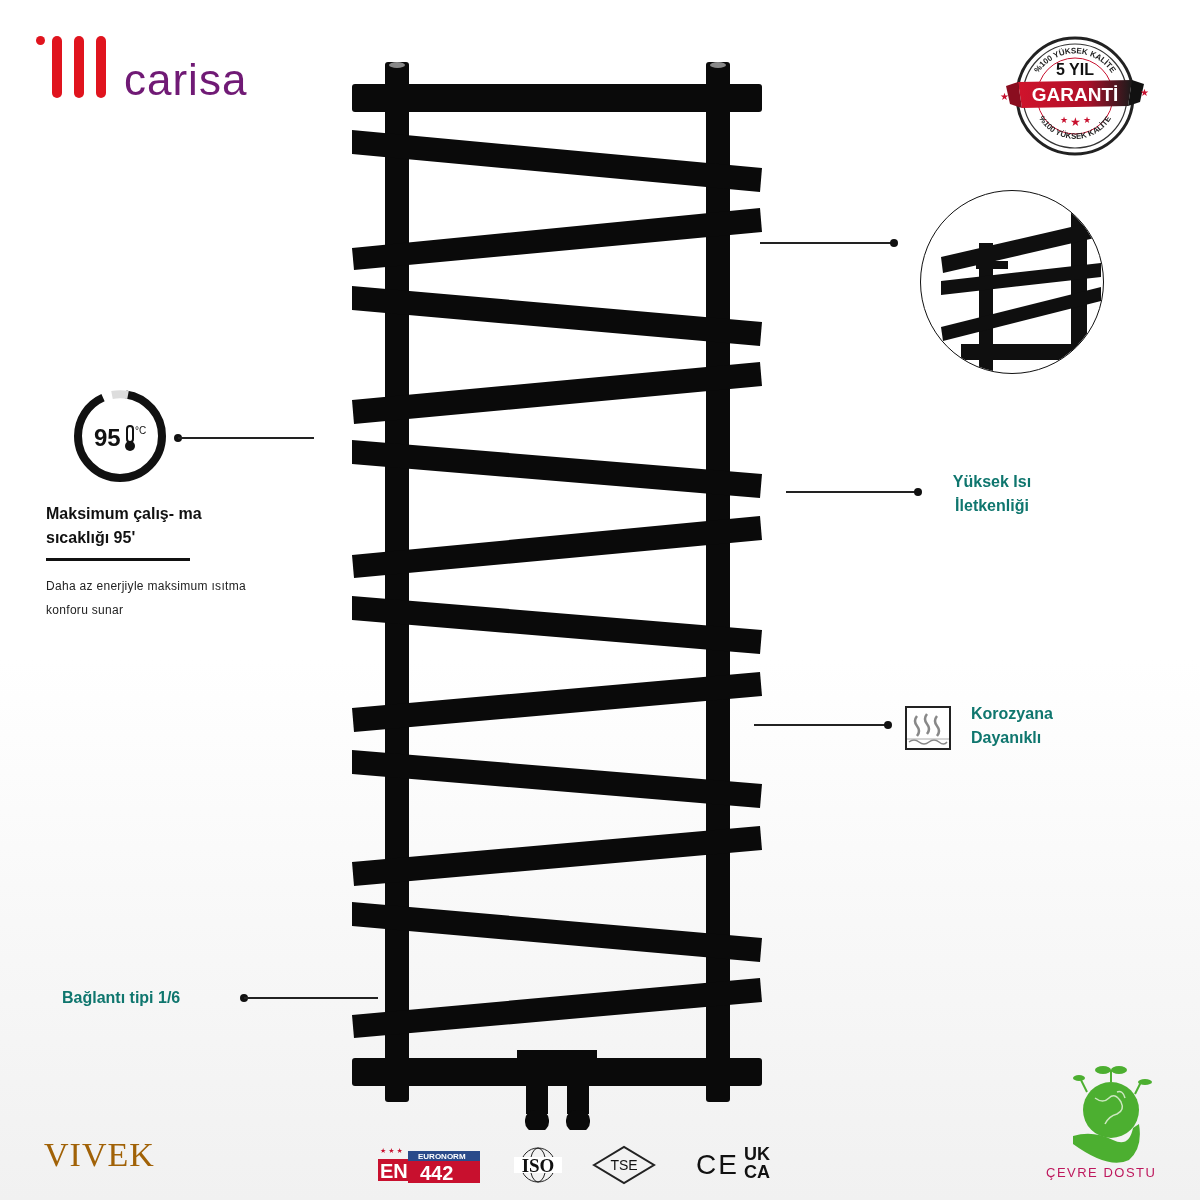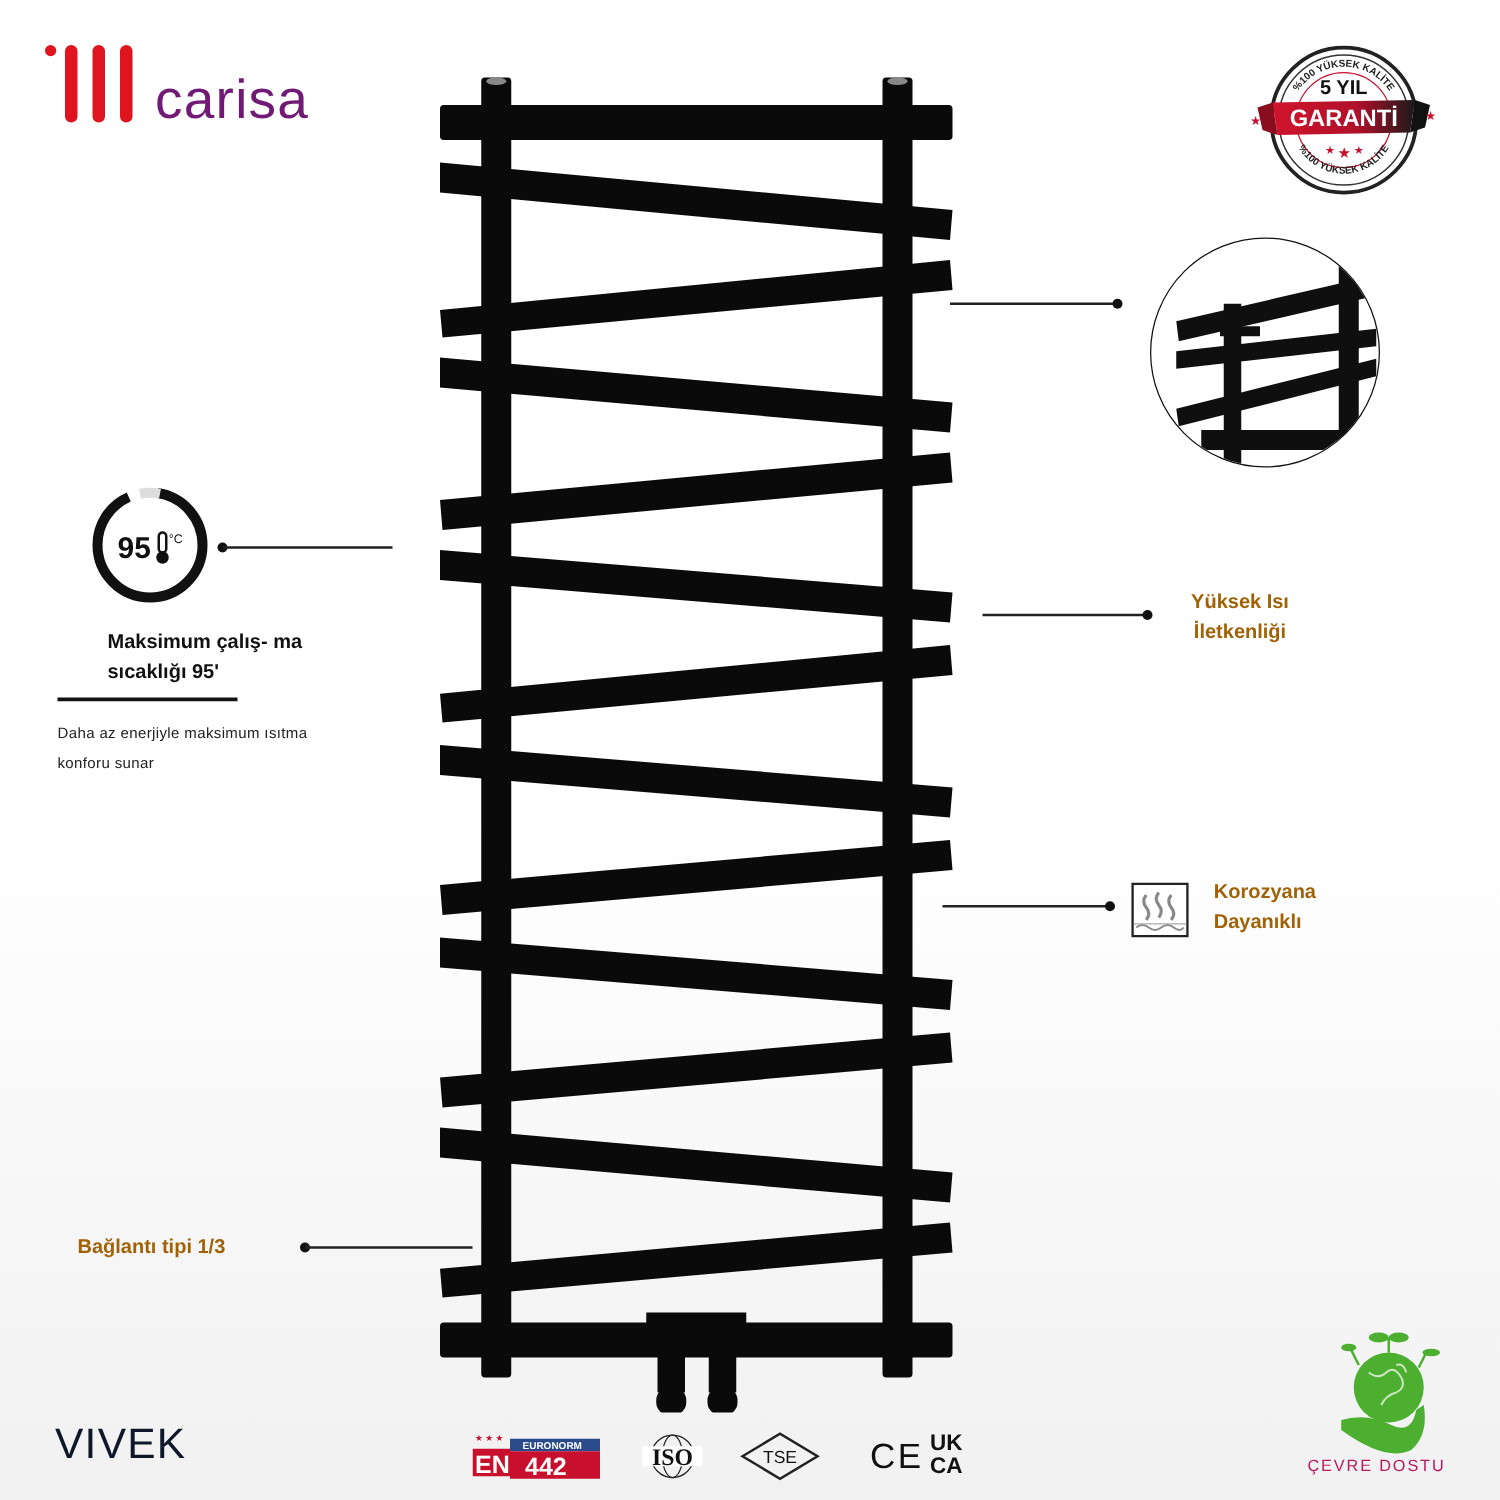--- a/index.html
+++ b/index.html
@@ -16,34 +16,34 @@
   .logo .word { position: absolute; left: 88px; top: 22px; font-size: 44px; letter-spacing: 1px; color: #701a75; font-weight: 400; line-height: 1; }
 
   
   .badge { left: 1000px; top: 28px; width: 150px; height: 135px; }
 
   
   .radiator { left: 340px; top: 50px; width: 440px; height: 1080px; }
 
   
   .temp-icon { left: 72px; top: 388px; width: 96px; height: 96px; }
-  .temp-title { left: 46px; top: 502px; width: 200px; font-size: 16px; font-weight: 700; line-height: 24px; margin-left: 40px; }
+  .temp-title { left: 46px; top: 502px; width: 200px; font-size: 16px; font-weight: 700; line-height: 24px; }
   .temp-rule { left: 46px; top: 558px; width: 144px; height: 3px; background: #111; }
   .temp-desc { left: 46px; top: 574px; width: 200px; font-size: 12px; line-height: 24px; color: #222; letter-spacing: 0.3px; }
 
   .leader { height: 2px; background: #222; }
   .leader-dot { width: 8px; height: 8px; border-radius: 50%; background: #111; }
 
-  .label-bold { font-size: 16px; font-weight: 700; line-height: 24px; color: #a16207; }
+  .label-bold { font-size: 16px; font-weight: 700; line-height: 24px; color: #0f766e; }
 
   .zoom-circle { left: 920px; top: 190px; width: 182px; height: 182px; border-radius: 50%; border: 1.5px solid #111; background: #fff; overflow: hidden; }
 
   .corrosion-icon { left: 905px; top: 706px; width: 46px; height: 44px; }
 
-  .vivek { left: 44px; top: 1136px; font-size: 34px; letter-spacing: 1px; color: #0f172a; }
+  .vivek { left: 44px; top: 1136px; font-size: 34px; letter-spacing: 1px; color: #a16207; font-family: Liberation Serif, serif; }
 
   .cert { top: 1145px; height: 40px; }
 
   .eco { left: 1055px; top: 1058px; width: 110px; height: 110px; }
   .eco-label { left: 1046px; top: 1165px; font-size: 13px; letter-spacing: 1.5px; color: #be185d; }
 </style>
 </head>
 <body>
 
 <div class="abs logo">
@@ -173,21 +173,21 @@
     <path d="M32 10 q-4 5 0 10 q4 5 0 10" stroke="#888" stroke-width="2.5" fill="none"></path>
     <path d="M4 36 q5 -4 10 0 q5 4 10 0 q5 -4 10 0 q5 4 8 0" stroke="#888" stroke-width="1.5" fill="none"></path>
     <line x1="2" y1="33" x2="44" y2="33" stroke="#aaa" stroke-width="1"></line>
   </svg>
 </div>
 <div class="abs label-bold" style="left:971px; top:702px;">
   <div>Korozyana</div>
   <div>Dayanıklı</div>
 </div>
 
-<div class="abs label-bold" style="left:62px; top:986px;">Bağlantı tipi 1/3</div>
+<div class="abs label-bold" style="left:62px; top:986px;">Bağlantı tipi 1/6</div>
 <div class="abs leader-dot" style="left:240px; top:994px;"></div>
 <div class="abs leader" style="left:244px; top:997px; width:134px;"></div>
 
 <div class="abs vivek">VIVEK</div>
 
 <div class="abs cert" style="left:378px; width:102px;">
   <svg width="102" height="40" viewBox="0 0 102 40">
     <text x="2" y="8" font-size="7" fill="#c8102e">★ ★ ★</text>
     <rect x="0" y="14" width="30" height="22" fill="#c8102e"></rect>
     <text x="2" y="33" font-family="Liberation Sans, sans-serif" font-size="20" font-weight="700" fill="#fff">EN</text>

